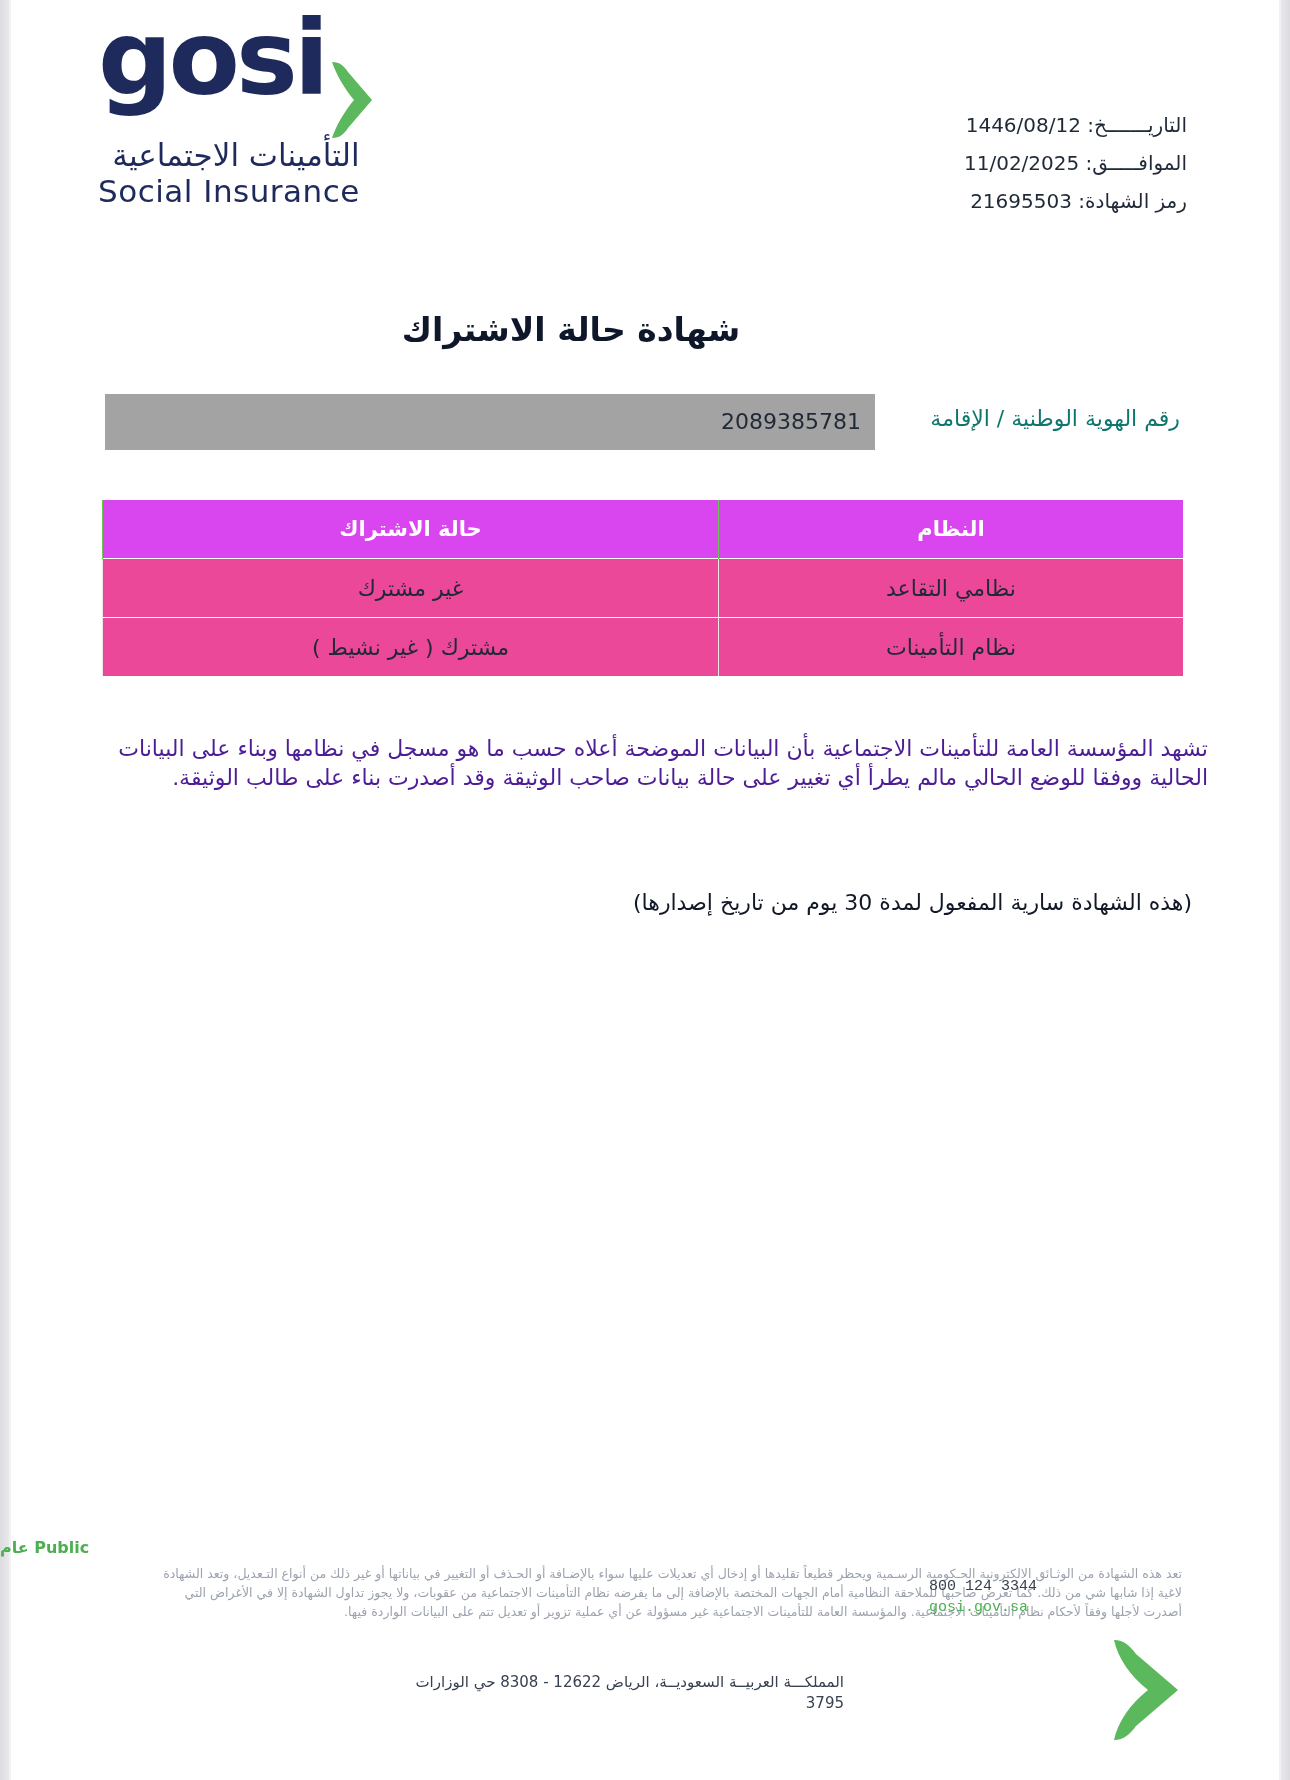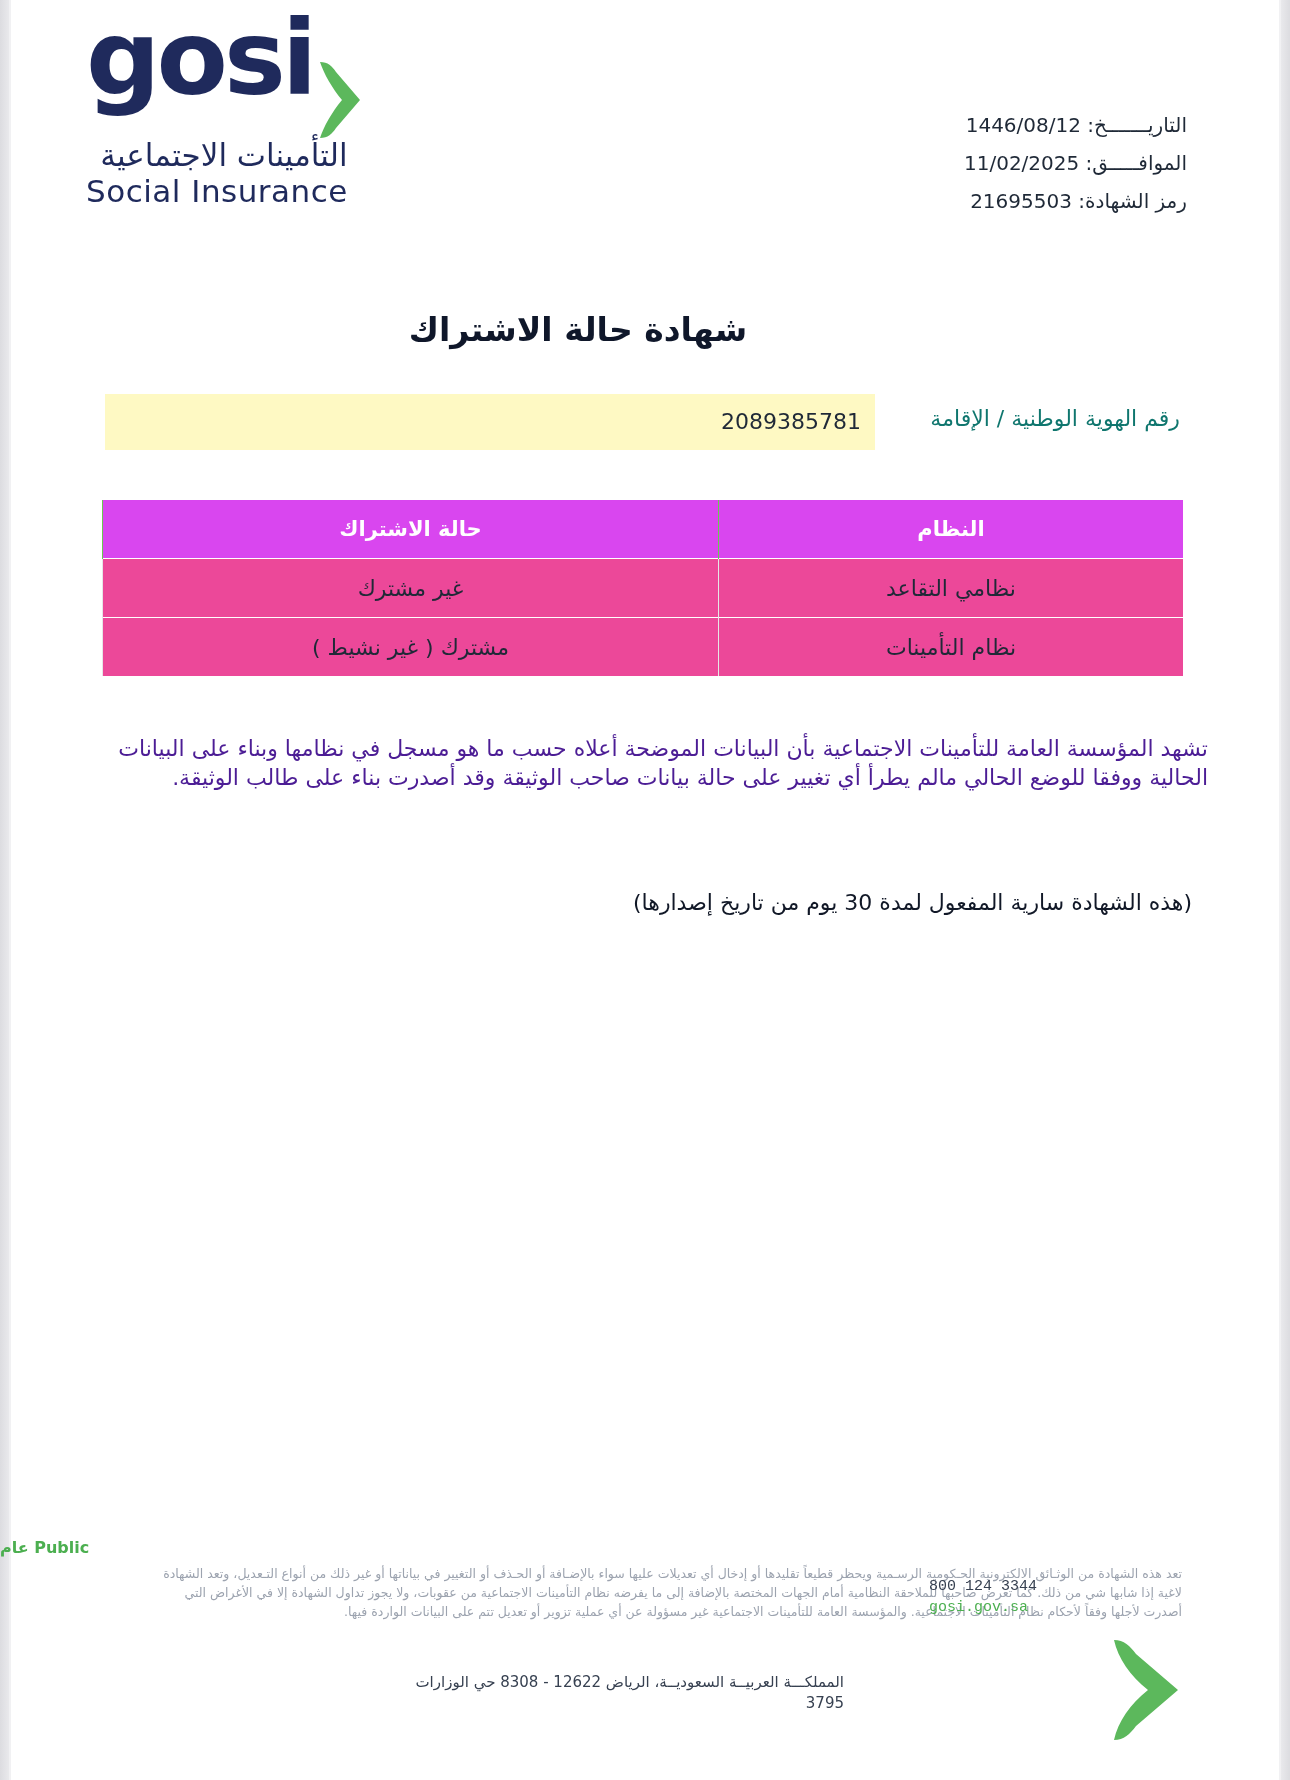--- a/index.html
+++ b/index.html
@@ -8,40 +8,40 @@
       background: #ffffff;
       font-family: "DejaVu Sans", sans-serif;
       color: #111827;
     }
     .edge-left { position: absolute; left: 0; top: 0; width: 9px; height: 1780px;
       background: linear-gradient(to right, #dcdce0, #e9e9ec); border-right: 2px solid #f1f1f3; }
     .edge-right { position: absolute; right: 0; top: 0; width: 9px; height: 1780px;
       background: linear-gradient(to left, #dcdce0, #e9e9ec); border-left: 2px solid #f1f1f3; }
 
     
-    .logo { position: absolute; left: 86px; top: 28px; width: 280px; height: 180px; text-decoration: underline; }
+    .logo { position: absolute; left: 98px; top: 28px; width: 280px; height: 180px; text-decoration: underline; }
     .logo-word { position: absolute; left: 0; top: -22px; font-family: "DejaVu Sans", sans-serif;
       font-weight: bold; font-size: 104px; letter-spacing: -4px; color: #1f2a5c; line-height: 1; }
     .logo-chevron { position: absolute; left: 232px; top: 32px; width: 44px; height: 80px; }
     .logo-ar { position: absolute; left: 0; top: 112px; width: 276px; text-align: center; direction: rtl;
       font-size: 31px; color: #1f2a5c; line-height: 1; }
     .logo-en { position: absolute; left: 0; top: 148px; font-size: 31px; color: #1f2a5c; letter-spacing: 0.5px; line-height: 1; }
 
     
     .meta { position: absolute; right: 103px; top: 106px; direction: rtl; text-align: right;
       font-size: 20px; color: #1f2937; line-height: 38px; }
     .meta-row span { unicode-bidi: isolate; }
 
     
-    .title { position: absolute; left: 12px; width: 1132px; top: 310px; text-align: center; direction: rtl;
+    .title { position: absolute; left: 5px; width: 1132px; top: 310px; text-align: center; direction: rtl;
       font-weight: bold; font-size: 33px; color: #0f172a; }
 
     
     .id-label { position: absolute; right: 110px; top: 406px; direction: rtl; font-size: 22px; color: #0f766e; }
-    .id-box { position: absolute; left: 105px; top: 394px; width: 770px; height: 56px; background: #fef9c3;
+    .id-box { position: absolute; left: 105px; top: 394px; width: 770px; height: 56px; background: #a3a3a3;
       direction: rtl; box-sizing: border-box; padding-right: 14px; line-height: 56px; font-size: 22px; color: #1f2937; }
 
     
     .tbl { position: absolute; left: 102px; top: 500px; width: 1081px; border-collapse: collapse; direction: rtl; }
     .tbl th { background: #d946ef; color: #ffffff; font-weight: bold; font-size: 21px; height: 56px;
       border-left: 1px solid #6cc652; }
     .tbl td { background: #ec4899; color: #1f2937; font-size: 22px; height: 56px; text-align: center;
       border-top: 1px solid #ffffff; border-left: 1px solid #e6e6e6; }
     .tbl th.col-system, .tbl td.col-system { width: 462px; text-align: center; }
 

